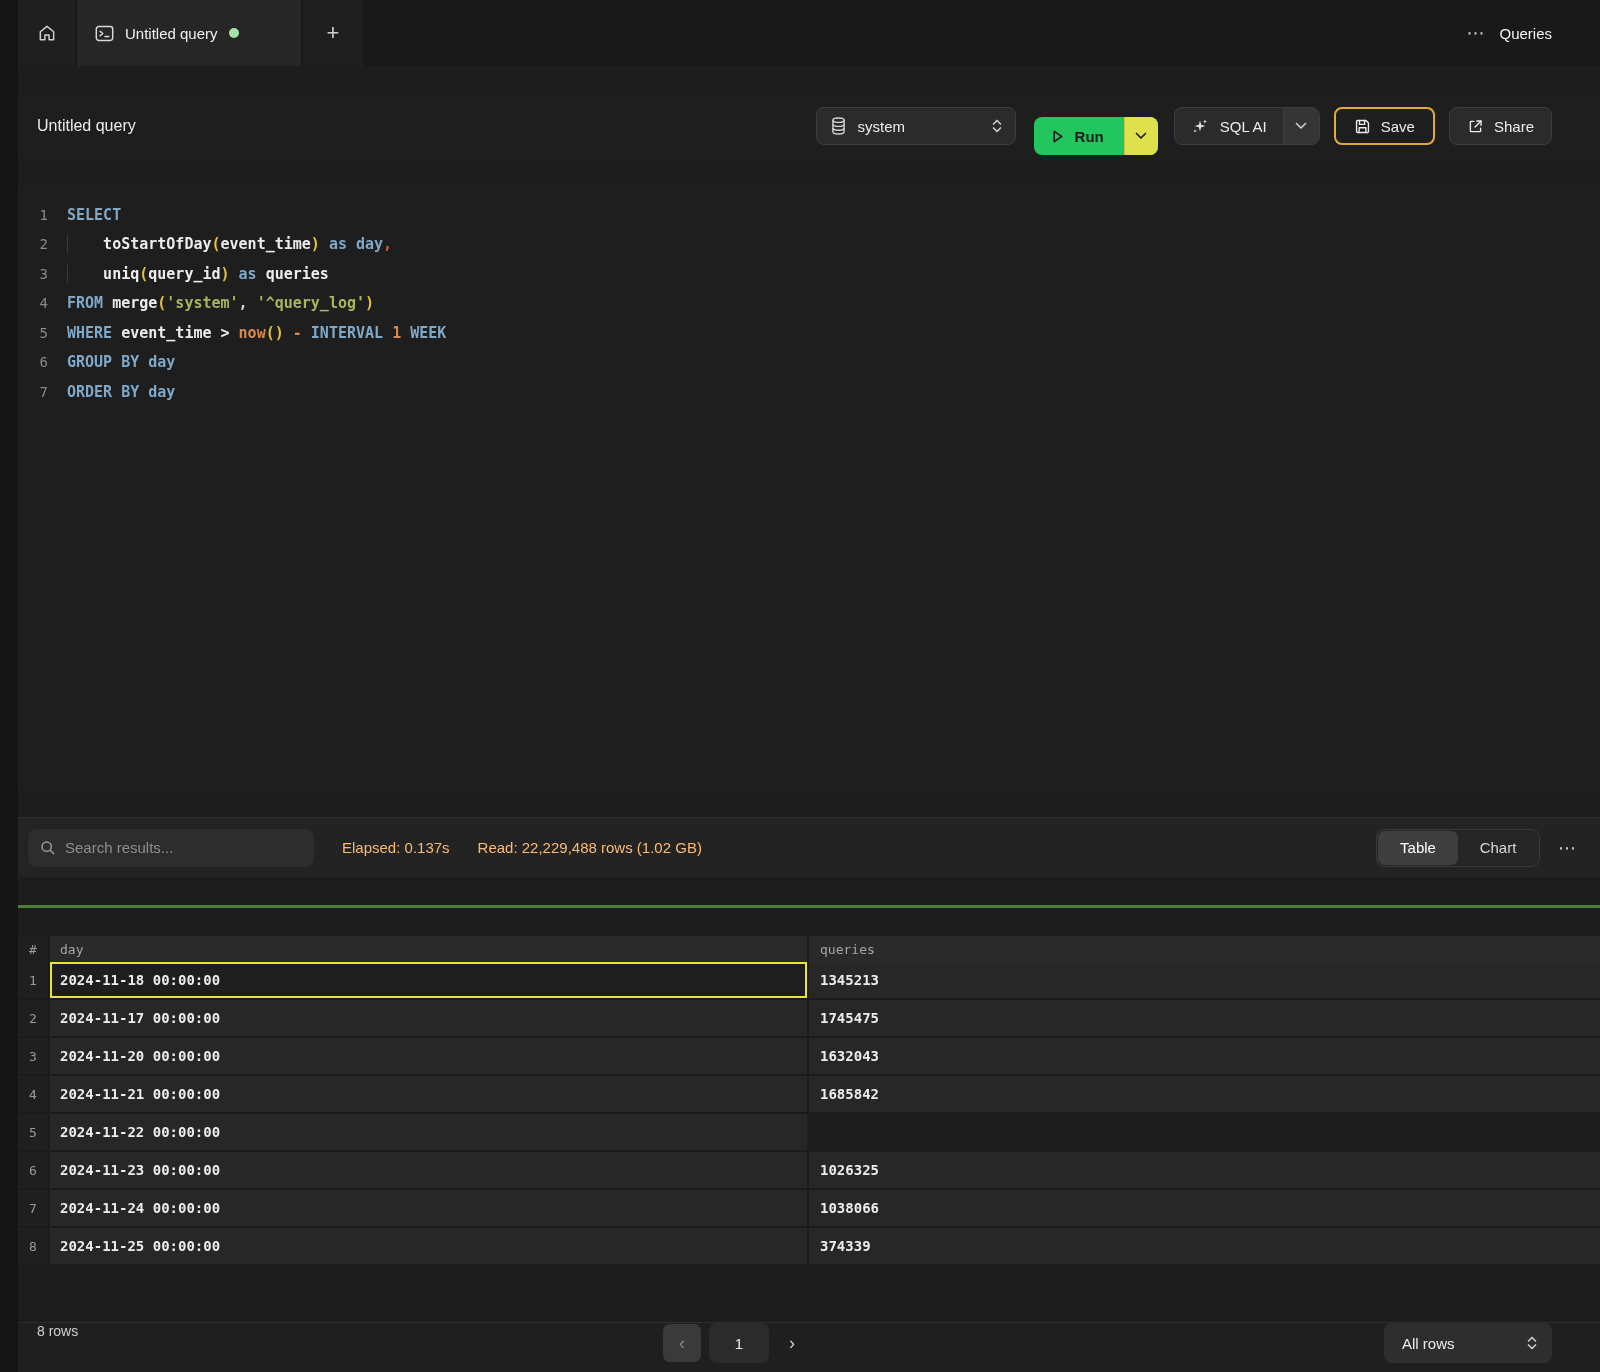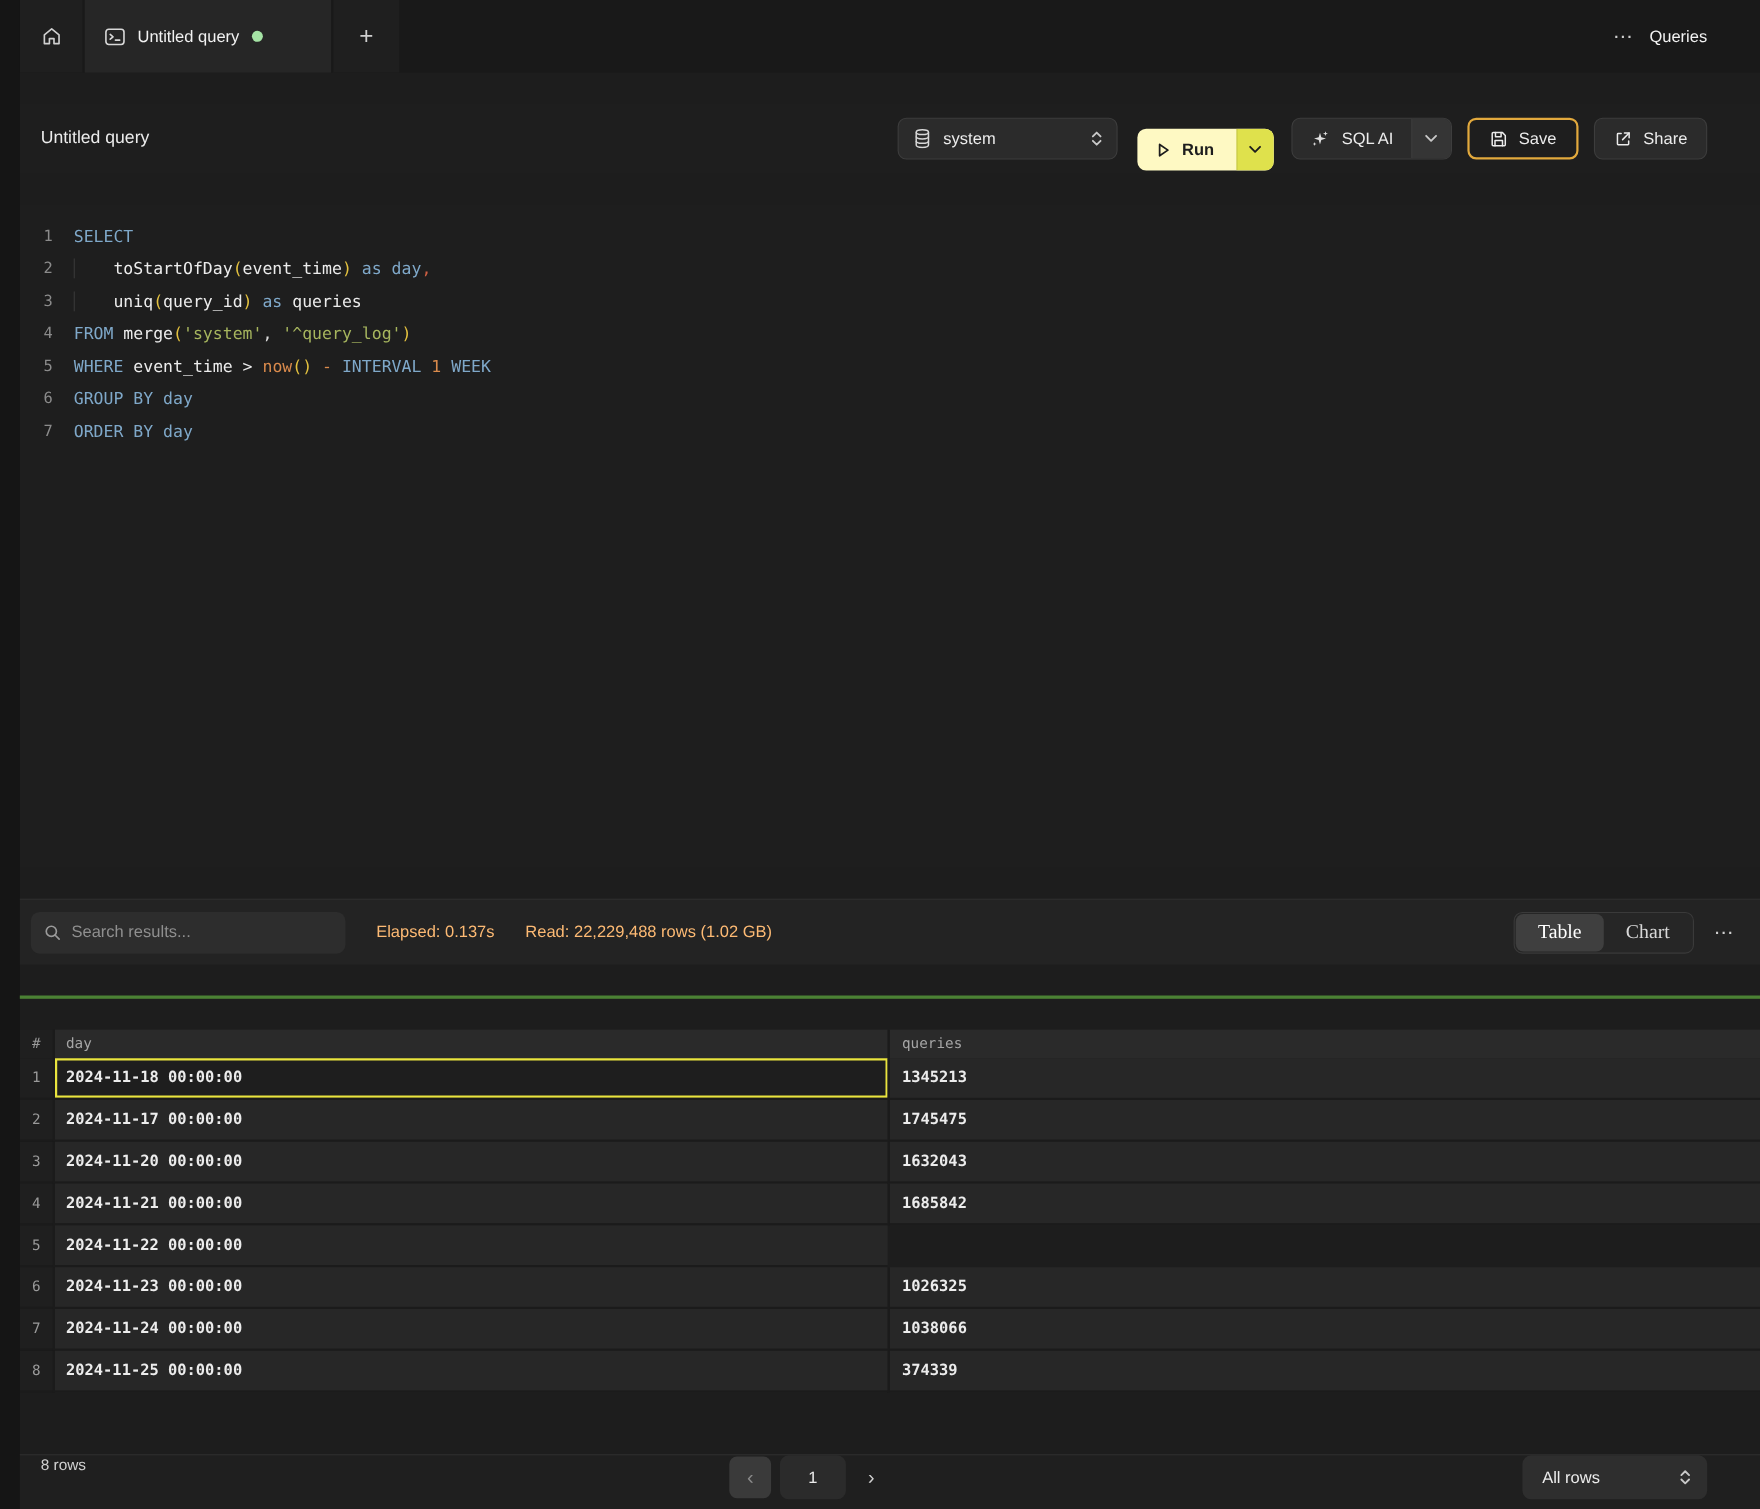--- a/index.html
+++ b/index.html
@@ -25,55 +25,55 @@
   .queries-label { font-size:15px; color:#f2f2f2; }
 
   
   .toolbar { height:64px; flex:0 0 64px; background:#1e1e1e; display:flex; align-items:center; padding:0 48px 0 37px; }
   .query-title { font-size:16px; color:#ececec; }
   .toolbar-spacer { flex:1; }
   .ctl { height:38px; border-radius:8px; display:flex; align-items:center; font-size:15px; color:#ececec; cursor:pointer; }
   .btn-dark { background:#2b2b2b; border:1px solid #3d3d3d; }
   .db-select { width:200px; padding:0 12px 0 14px; margin-right:18px; gap:12px; }
   .db-select .grow { flex:1; }
-  .run-split { overflow:hidden; margin-right:16px; background:#fef9c3; color:#1d1d1d;margin-top:20px; }
+  .run-split { overflow:hidden; margin-right:16px; background:#22c55e; color:#1d1d1d;margin-top:20px; }
   .run-main { display:flex; align-items:center; gap:10px; padding:0 20px 0 16px; height:100%; }
   .run-label { font-weight:700; font-size:15px; color:#1d1d1d; }
   .run-arrow { width:34px; height:100%; background:#dfe14c; display:flex; align-items:center; justify-content:center; border-left:1px solid rgba(0,0,0,.12); }
   .sqlai { margin-right:14px; overflow:hidden; padding:0; }
   .sqlai-main { display:flex; align-items:center; gap:11px; padding:0 16px; height:100%; }
   .sqlai-arrow { width:36px; height:100%; background:#353535; display:flex; align-items:center; justify-content:center; border-left:1px solid #3d3d3d; }
   .save-btn { border:2px solid #e2a93d; background:transparent; padding:0 18px; gap:10px; margin-right:14px; }
   .share-btn { padding:0 17px; gap:10px; }
 
   
   .editor { flex:0 0 603px; background:#1e1e1e; padding:14px 0 0 18px; overflow:hidden;
     font-family:"DejaVu Sans Mono","Liberation Mono",monospace; font-size:15px; }
   .code-line { display:flex; height:29.5px; align-items:center; }
   .ln { width:30px; text-align:right; color:#8b8b8b; font-size:14px; flex:0 0 30px; }
-  .code-content { padding-left:19px; white-space:pre; font-weight:400;text-align:center; }
+  .code-content { padding-left:19px; white-space:pre; font-weight:700;text-align:center; }
   .t-kw { color:#7fa8c9; }
   .t-fn { color:#ececec; }
   .t-pa { color:#e3c13f; }
   .t-st { color:#a6b55e; }
   .t-or { color:#d98a4c; }
   .t-cm { color:#cf5f43; }
   .t-pl { color:#dcdcdc; }
   .t-op { color:#ececec; }
   .t-in { display:inline-block; width:4ch; border-left:1px solid #3a3a3a; }
 
   
   .results-bar { flex:0 0 60px; background:#232323; border-top:1px solid #2e2e2e; display:flex; align-items:center; padding:0 24px 0 28px; }
   .search-box { width:286px; height:38px; background:#2d2d2d; border:none; border-radius:8px; display:flex; align-items:center; padding:0 12px; gap:9px; }
   .search-box input { background:transparent; border:none; outline:none; color:#e6e6e6; font-size:15px; font-family:"Liberation Sans",sans-serif; width:100%; }
   .search-box input::placeholder { color:#8f8f8f; }
   .stat { font-size:15px; color:#fdba74; margin-left:28px; }
   .results-spacer { flex:1; }
   .segmented { display:flex; align-items:center; border:1px solid #3a3a3a; border-radius:8px; background:#262626; height:38px; padding:1px; }
-  .segment { width:80px; height:34px; display:flex; align-items:center; justify-content:center; font-size:18px; color:#d8d8d8; border-radius:7px; cursor:pointer;font-family:Liberation Serif, serif; }
+  .segment { width:80px; height:34px; display:flex; align-items:center; justify-content:center; font-size:15px; color:#d8d8d8; border-radius:7px; cursor:pointer; }
   .segment.active { background:#3f3f3f; color:#ffffff; }
   .results-dots { margin-left:18px; color:#cfcfcf; font-size:18px; cursor:pointer; }
 
   .green-line { flex:0 0 3px; background:#4b8134; }
 
   
   .grid { margin-left:18px; font-family:"DejaVu Sans Mono","Liberation Mono",monospace; }
   .grid-row { display:grid; grid-template-columns:32px 757px 1fr; }
   .grid-head .cell { height:26px; background:#2a2a2a; color:#a6a6a6; font-size:13px; display:flex; align-items:center; }
   .grid-body .grid-row .cell { height:38px; background:#272727; color:#ececec; font-size:14px; font-weight:700; display:flex; align-items:center; border-bottom:2px solid #1b1b1b; }

